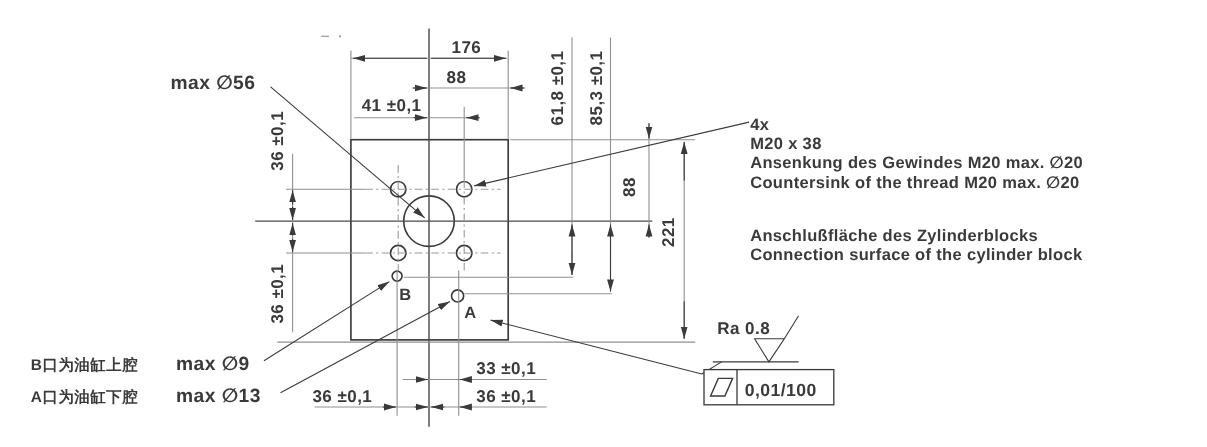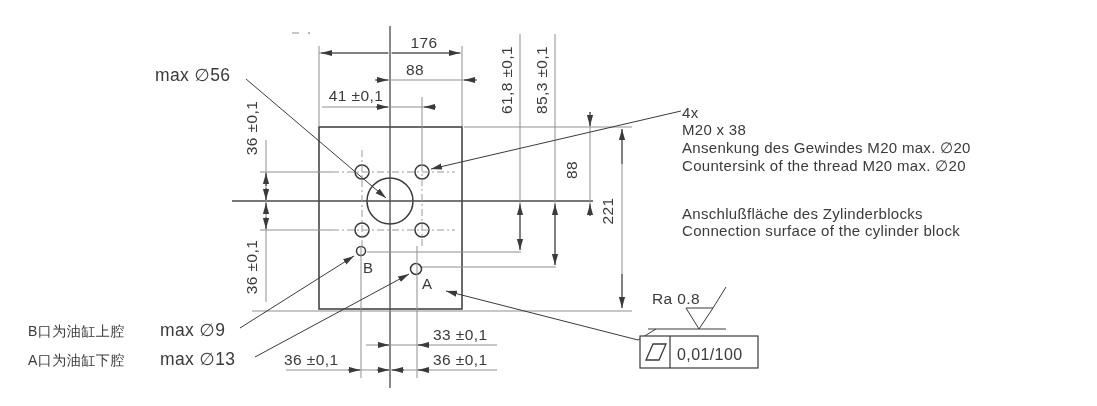--- a/index.html
+++ b/index.html
@@ -1,18 +1,18 @@
 <!DOCTYPE html>
 <html><head>
 <meta charset="utf-8">
 <style>
   html,body{margin:0;padding:0;background:#ffffff;}
   .stage{
     position:relative;width:1097px;height:406px;background:#ffffff;
-    font-family:"Liberation Sans", sans-serif;overflow:hidden;
+    font-family:"Liberation Sans", sans-serif;overflow:hidden;font-weight:bold;
   }
   svg text{
     font-family:"Liberation Sans","DejaVu Sans",sans-serif;
     fill:#3a3a3a;letter-spacing:0.4px;
   }
   .t-dim{font-size:15.5px;}
   .t-big{font-size:17.5px;}
   .t-note{font-size:15px;letter-spacing:0.3px;}
   .t-cn{font-size:14px;letter-spacing:0.5px;}
   .t-lbl{font-size:15px;}

